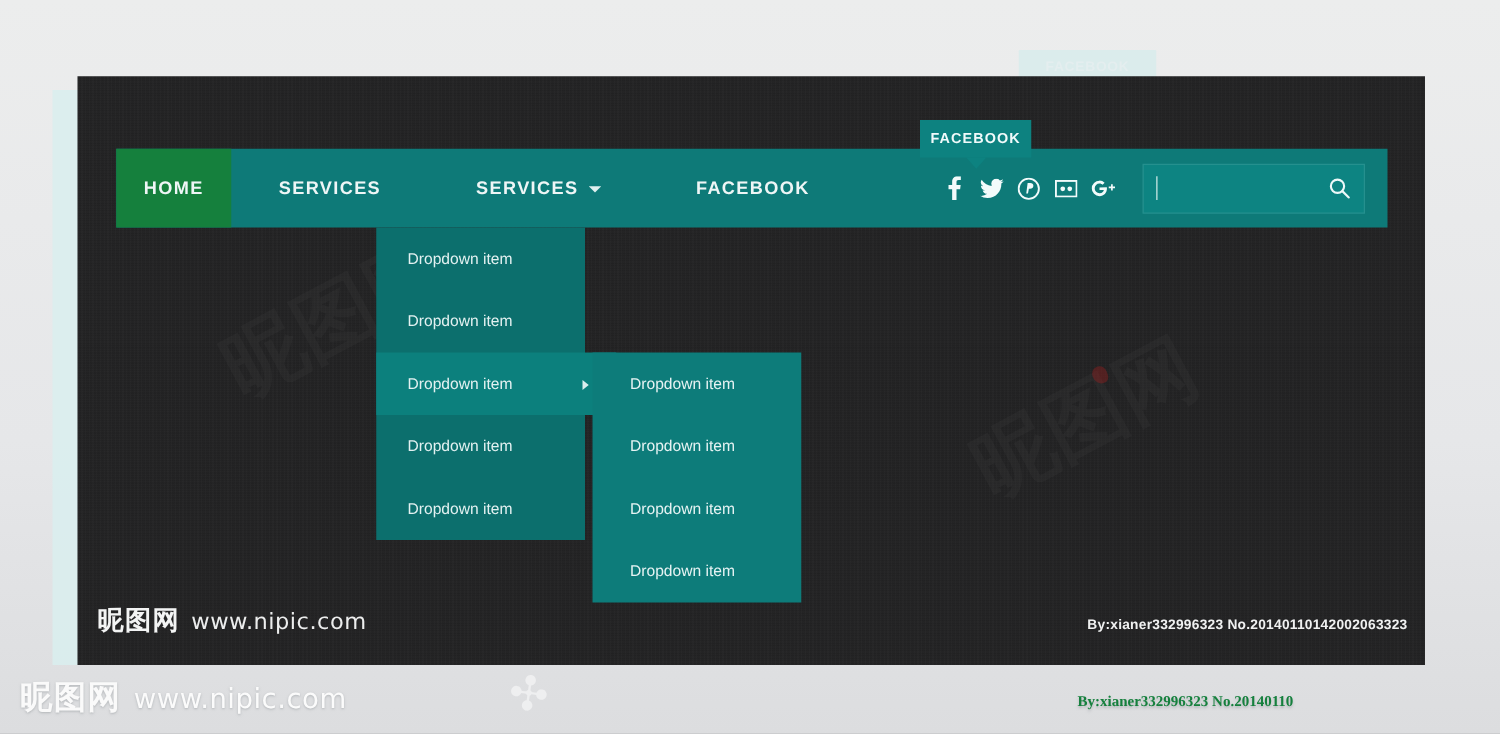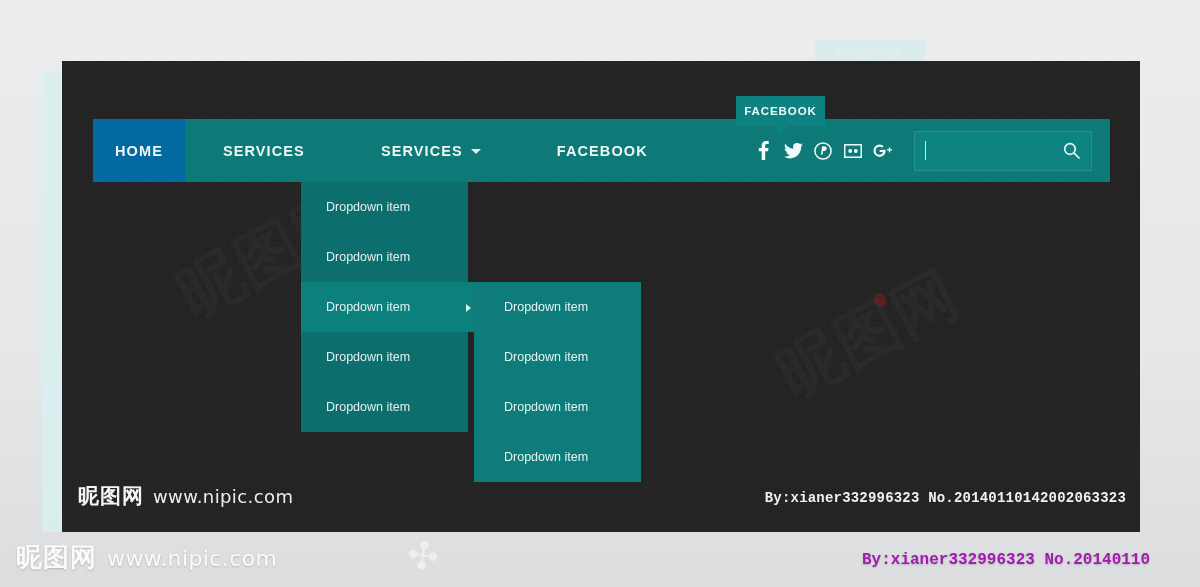--- a/index.html
+++ b/index.html
@@ -55,21 +55,21 @@
     position:absolute;left:31px;top:58px;width:1017px;height:63px;
     background:#0e7a78;
     display:flex;align-items:stretch;
   }
   .nav-item{
     display:flex;align-items:center;padding:0 0 0 0;
     color:#eef6f6;font-size:14.5px;font-weight:bold;letter-spacing:1.1px;
     cursor:pointer;white-space:nowrap;
   }
   #nav-home{
-    width:92px;justify-content:center;background:#0369a1;
+    width:92px;justify-content:center;background:#15803d;
   }
   .nav-link{padding:0 38px;}
   .caret{
     display:inline-block;margin-left:8px;
     width:0;height:0;border-left:5px solid transparent;
     border-right:5px solid transparent;border-top:5px solid #dff0ef;
     position:relative;top:1px;
   }
   
   #nav-right{
@@ -138,41 +138,41 @@
   .wm-cn{
     color:#f3f4f4;font-size:21px;font-weight:bold;letter-spacing:1px;
     font-family:"DejaVu Sans",sans-serif;
   }
   .wm-url{
     color:#eceded;font-size:18px;letter-spacing:.4px;
     font-family:"DejaVu Sans",sans-serif;
   }
   #panel-credit{
     position:absolute;right:14px;bottom:26px;
-    color:#f0f1f1;font-size:14px;font-weight:bold;letter-spacing:.2px;
-    font-family:Liberation Mono, monospace;white-space:nowrap;
+    color:#f0f1f1;font-size:11px;font-weight:bold;letter-spacing:.2px;
+    font-family:Liberation Sans, sans-serif;white-space:nowrap;
   }
   
   #outer-watermark{
     position:absolute;left:16px;bottom:12px;display:flex;align-items:baseline;gap:10px;
   }
   .owm-cn{
     color:#fafafa;font-size:26px;font-weight:bold;letter-spacing:1px;
     font-family:"DejaVu Sans",sans-serif;
     text-shadow:0 1px 2px rgba(140,145,150,.55);
   }
   .owm-url{
     color:#fbfbfb;font-size:22px;letter-spacing:.4px;
     font-family:"DejaVu Sans",sans-serif;
     text-shadow:0 1px 2px rgba(140,145,150,.55);
   }
   #outer-credit{
     position:absolute;left:862px;bottom:18px;
-    color:#a21caf;font-size:16px;font-weight:bold;
-    font-family:Liberation Mono, monospace;white-space:nowrap;
+    color:#15803d;font-size:12px;font-weight:bold;
+    font-family:Liberation Serif, serif;white-space:nowrap;
     text-shadow:0 1px 2px rgba(140,145,150,.5);
   }
   .outer-bird{
     position:absolute;left:406px;bottom:0px;width:60px;height:48px;
     color:rgba(255,255,255,.5);font-size:38px;line-height:1;
     transform:rotate(8deg);user-select:none;
   }
 </style>
 </head>
 <body>

